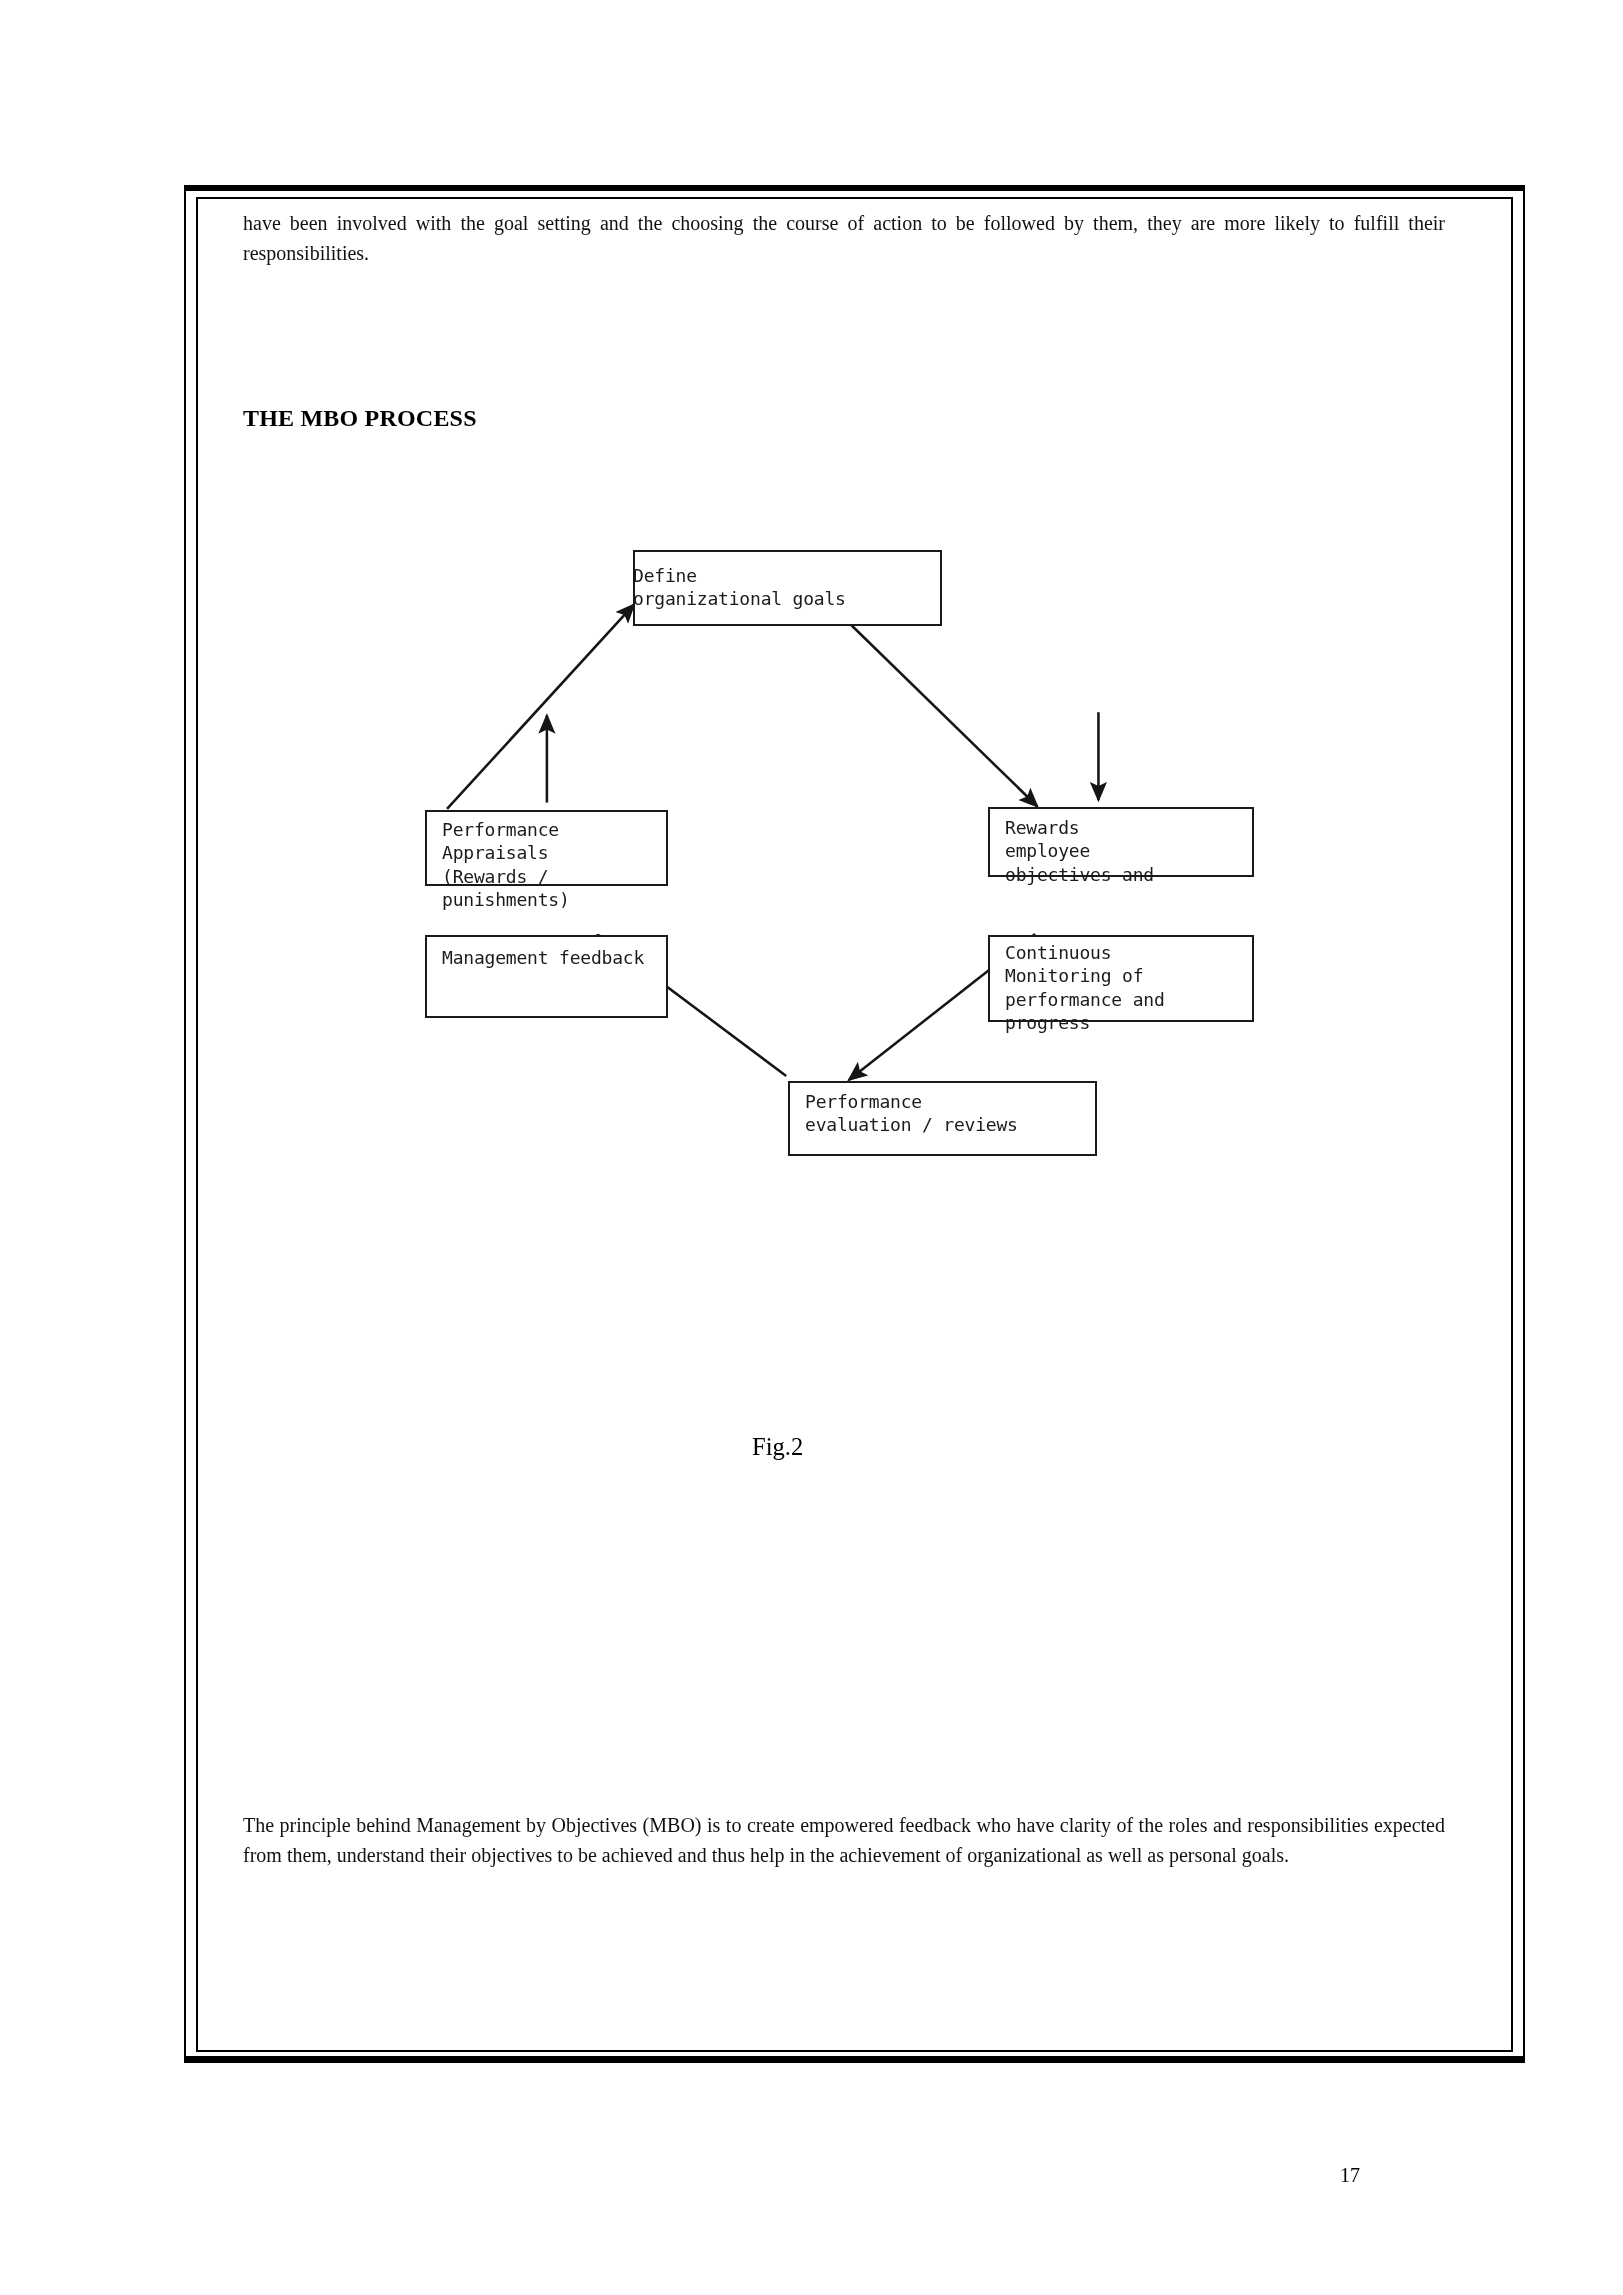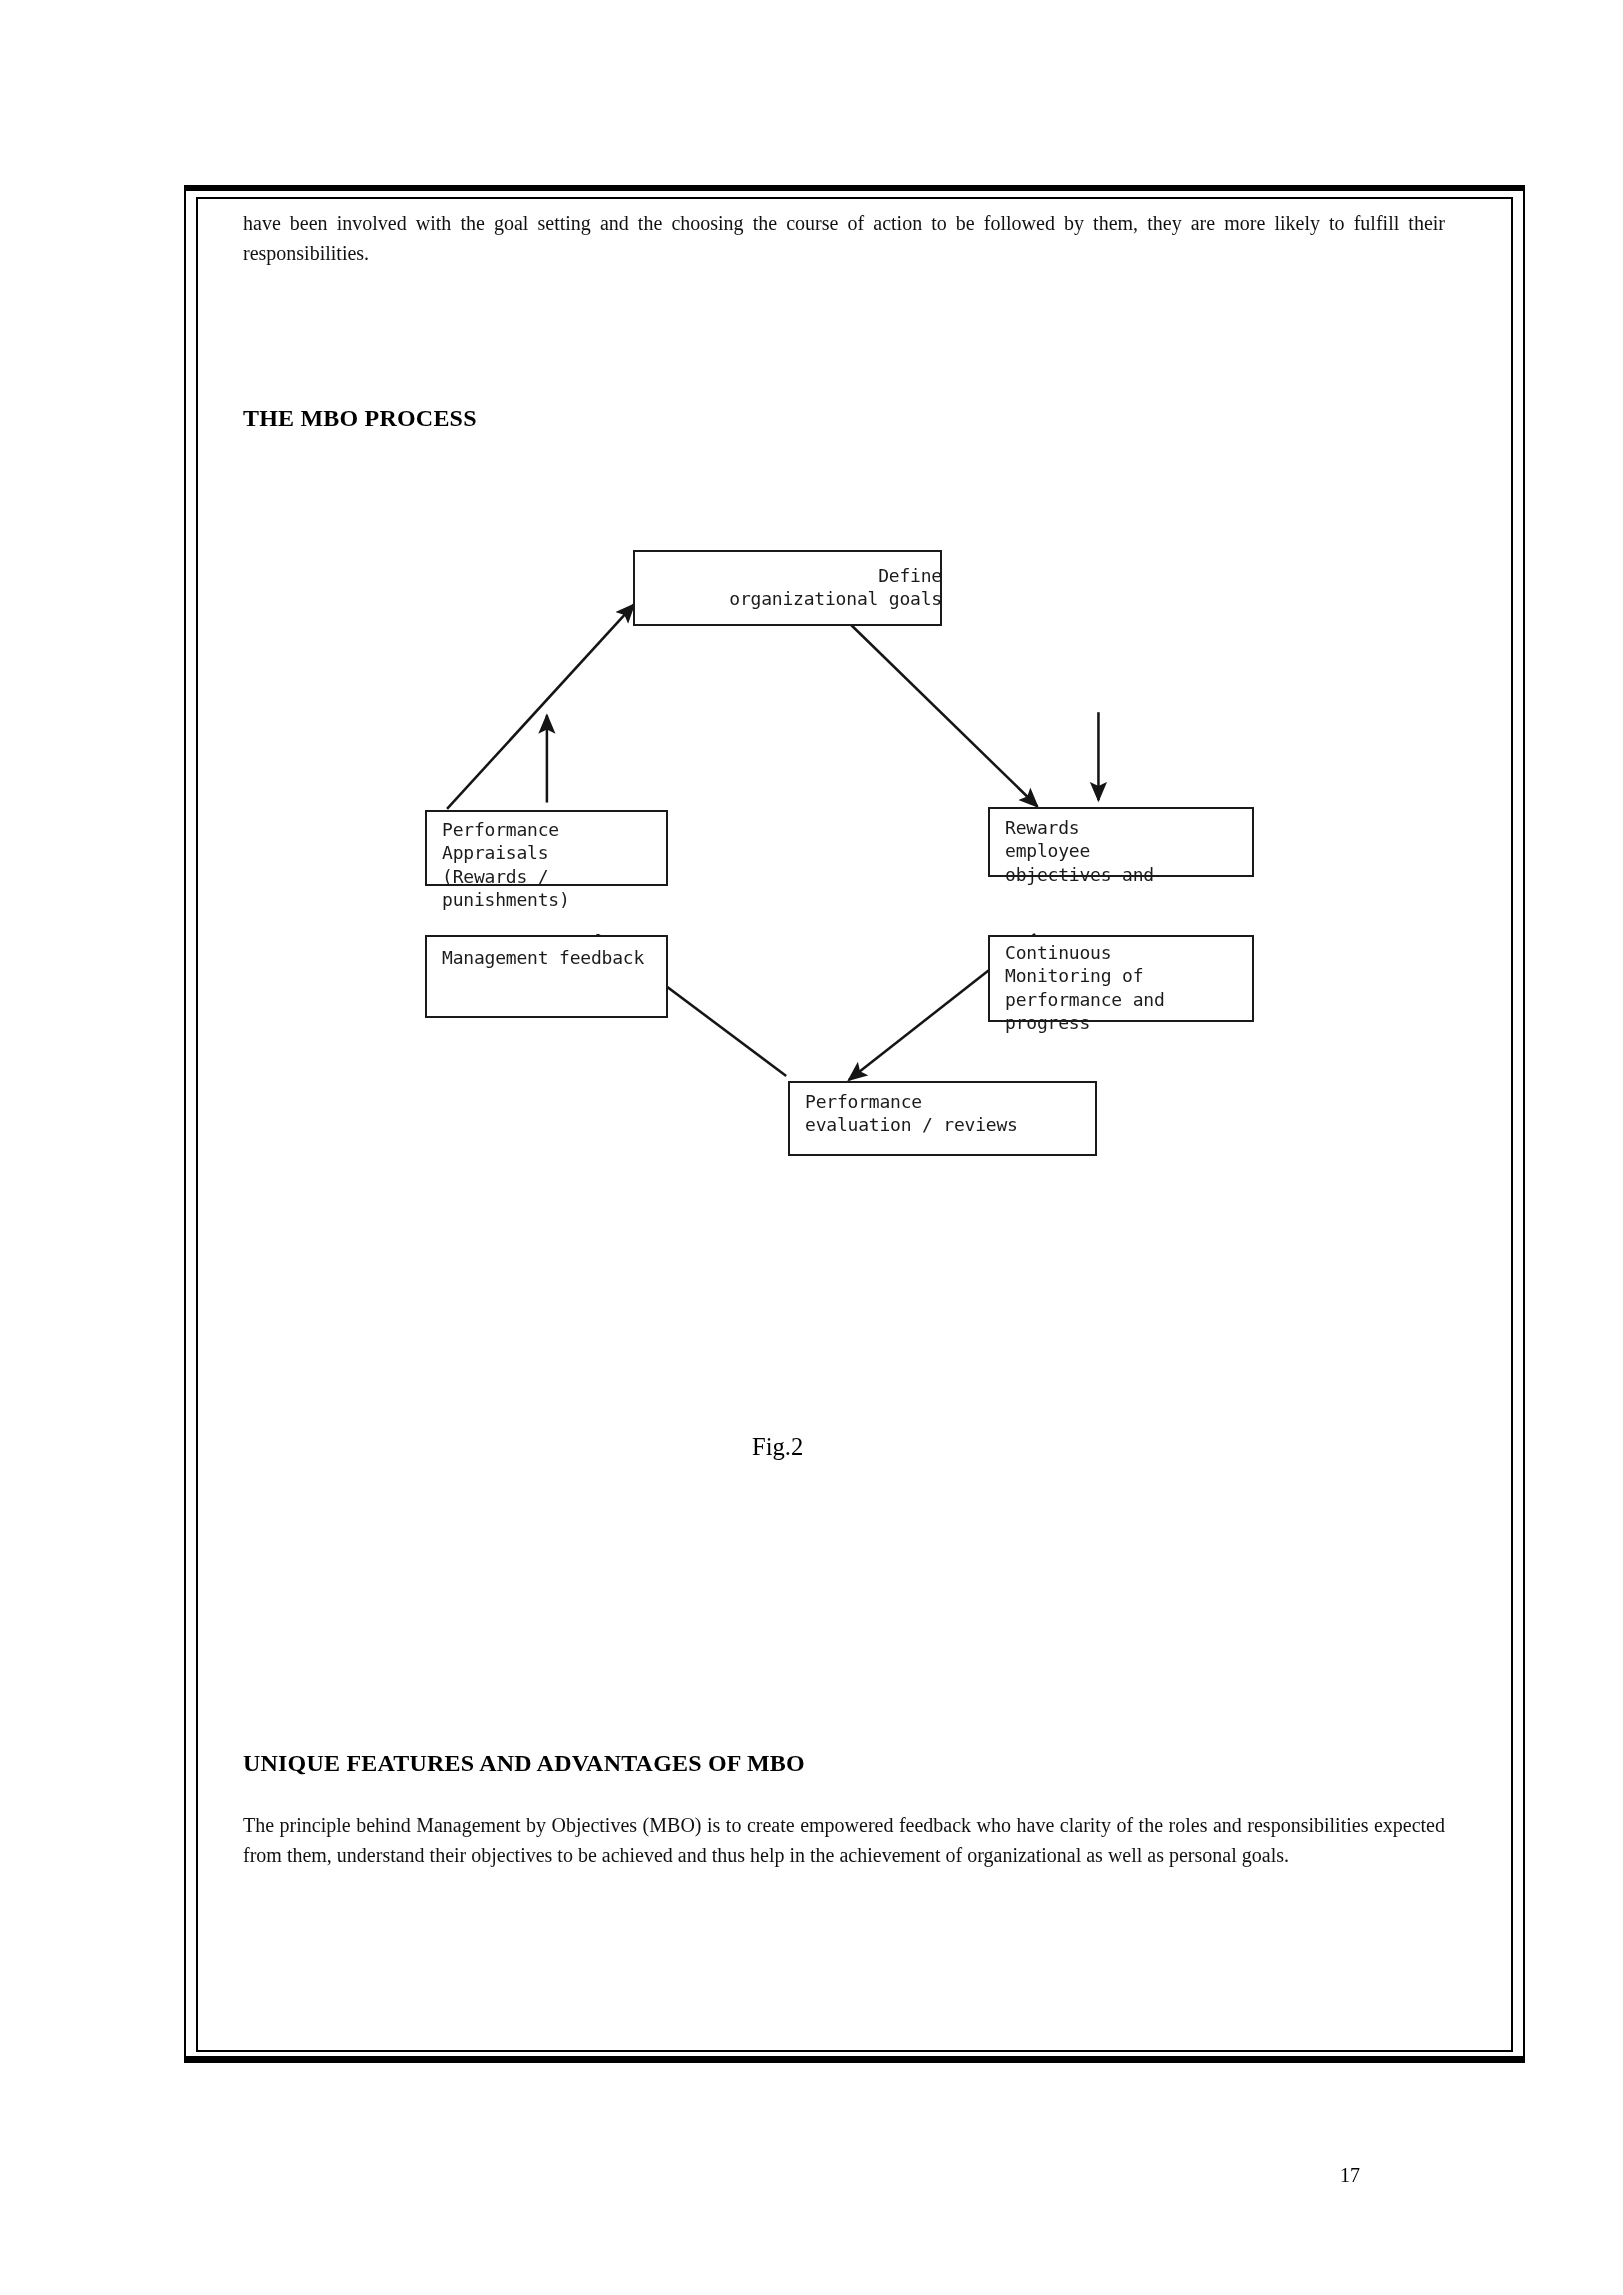--- a/index.html
+++ b/index.html
@@ -99,21 +99,21 @@
   }
   .dgm-text {
     position: absolute;
     font-family: "DejaVu Sans Mono", "Liberation Mono", monospace;
     font-size: 18px;
     line-height: 1.30;
     color: #1b1b1b;
     white-space: pre-line;
     letter-spacing: -0.2px;
   }
-  .dgm-text.centered { text-align: right; }
+  .dgm-text.centered { text-align: left; }
 
   #fig-caption {
     position: absolute;
     left: 509px;
     top: 1225px;
     font-size: 24.6px;
   }
 
   #heading-unique { position: absolute; left: 0; top: 1542px; }
   #para-principle { position: absolute; left: 0; top: 1602px; width: 1202px; }
@@ -185,19 +185,18 @@
 
     <div class="dgm-box" style="left:230px;top:265px;width:243px;height:76px;"></div>
     <div class="dgm-text" style="left:247px;top:273px;width:238px;">Performance
 Appraisals
 (Rewards /
 punishments)</div>
   </div>
 
   <div id="fig-caption">Fig.2</div>
 
-  <h2 id="heading-unique" class="section-head">UNIQUE FEATURES AND ADVANTAGES OF MBO</h2>
 
   <p id="para-principle" class="body-par">The principle behind Management by Objectives (MBO) is to create empowered feedback who have clarity of the roles and responsibilities expected from them, understand their objectives to be achieved and thus help in the achievement of organizational as well as personal goals.</p>
 </div>
 
 <div id="page-number">17</div>
 
 
 </body></html>

